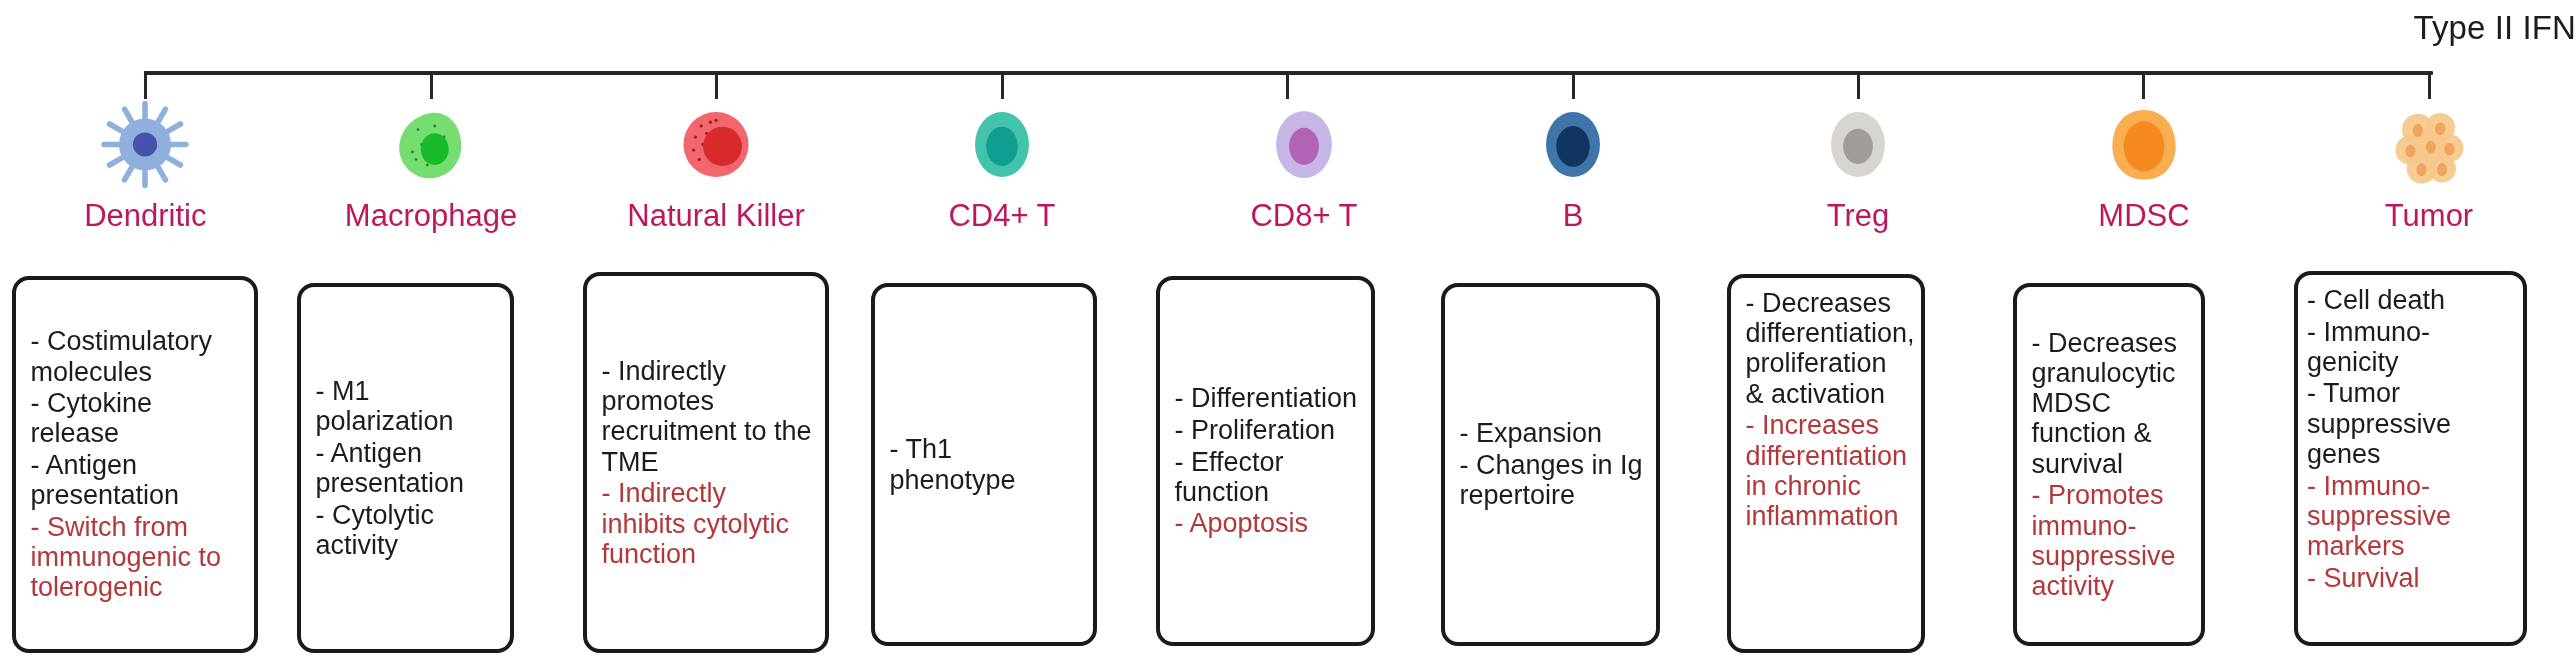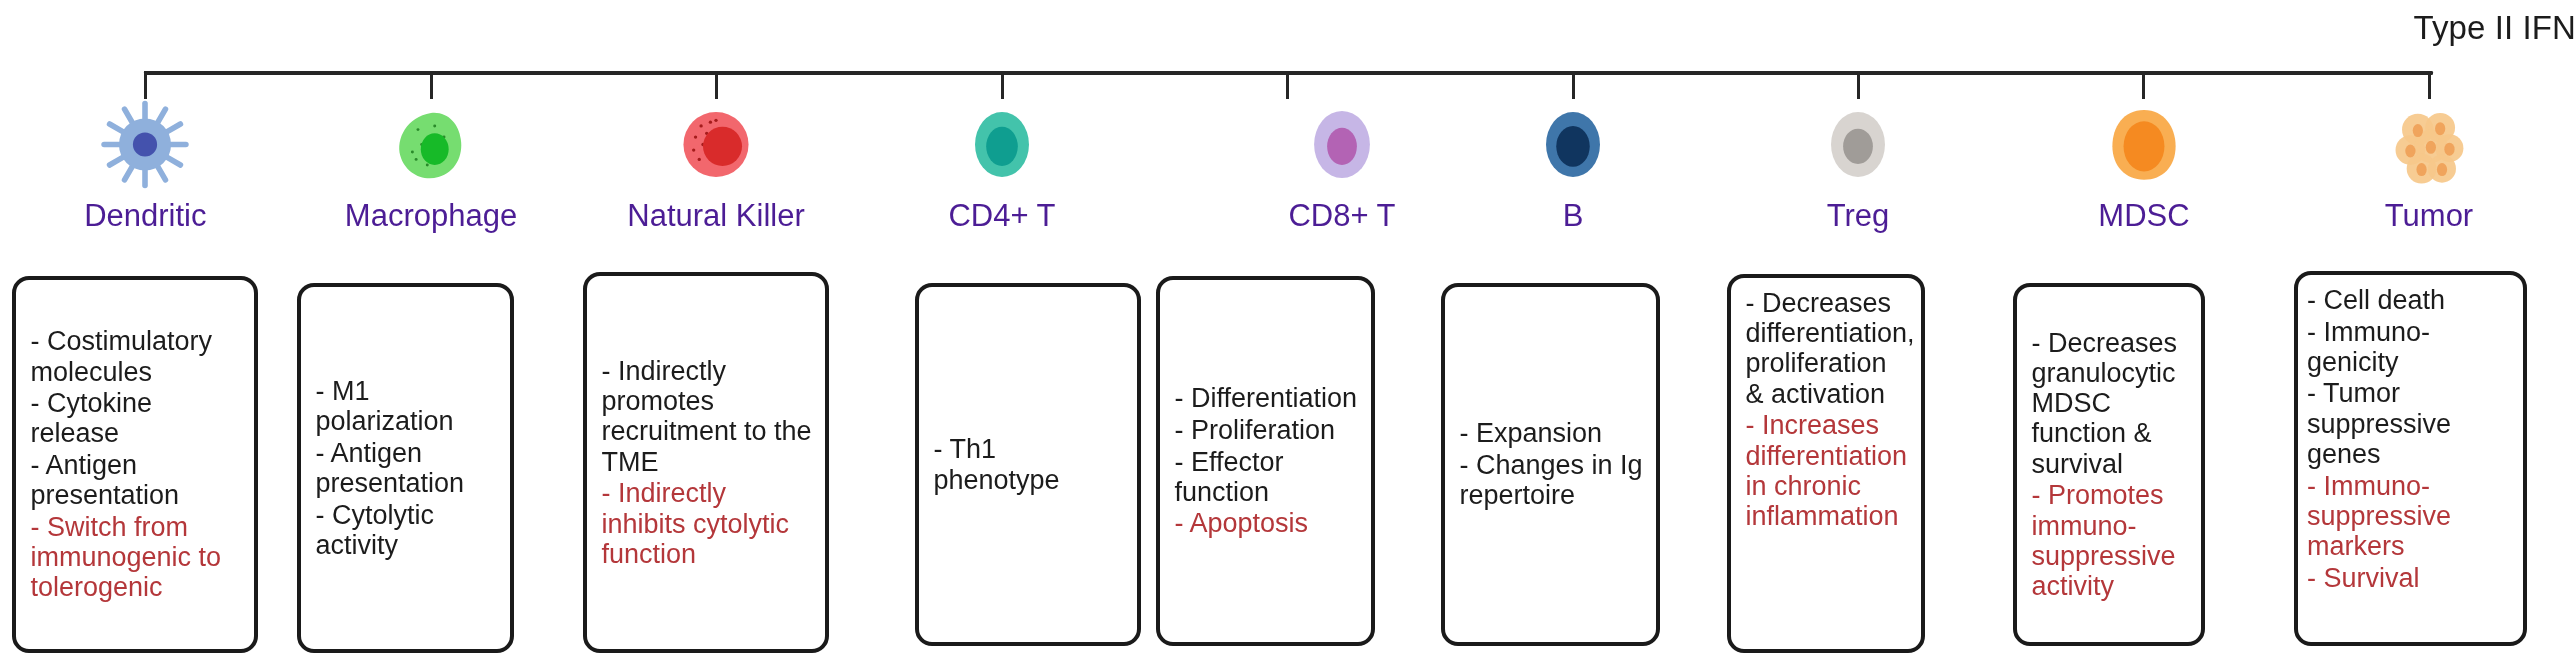--- a/index.html
+++ b/index.html
@@ -53,21 +53,21 @@
   .cell-icon {
     width: 112px;
     height: 93px;
     position: relative;
     margin-top: 5.3px;
   }
   .cell-icon svg { display: block; width: 100%; height: 100%; }
   .cell-label {
     margin-top: 6.6px;
     font-size: 31px;
-    color: #4c1d95;
+    color: #be185d;
     white-space: nowrap;
     font-weight: 400;
   }
 
   
   .info-box {
     position: absolute;
     border: 4px solid #1a1a1a;
     border-radius: 17px;
     background: #ffffff;
@@ -166,21 +166,21 @@
       </div>
       <div class="col" style="left: 860px;">
         <div class="cell-icon">
           <svg viewBox="0 0 100 100" xmlns="http://www.w3.org/2000/svg">
             <ellipse cx="50" cy="50" rx="29" ry="35" fill="#43c3ab"></ellipse>
             <ellipse cx="50" cy="52" rx="17" ry="21" fill="#0f9e90"></ellipse>
           </svg>
         </div>
         <div class="cell-label">CD4+ T</div>
       </div>
-      <div class="col" style="left: 1200px;">
+      <div class="col" style="left: 1162px;">
         <div class="cell-icon">
           <svg viewBox="0 0 100 100" xmlns="http://www.w3.org/2000/svg">
             <ellipse cx="50" cy="50" rx="30" ry="36" fill="#c6b6e6"></ellipse>
             <ellipse cx="50" cy="52" rx="16" ry="20" fill="#b363b4"></ellipse>
           </svg>
         </div>
         <div class="cell-label">CD8+ T</div>
       </div>
       <div class="col" style="left: 1431px;">
         <div class="cell-icon">
@@ -240,21 +240,21 @@
       </div>
       <div class="info-box" style="left: 297px; top: 283px; width: 217px; height: 370px;">
         <div class="bullet">- M1 polarization</div>
         <div class="bullet">- Antigen presentation</div>
         <div class="bullet">- Cytolytic activity</div>
       </div>
       <div class="info-box" style="left: 583px; top: 272px; width: 246px; height: 381px;">
         <div class="bullet">- Indirectly promotes recruitment to the TME</div>
         <div class="bullet red">- Indirectly inhibits cytolytic function</div>
       </div>
-      <div class="info-box" style="left: 871px; top: 283px; width: 226px; height: 363px; margin-left: 44px;">
+      <div class="info-box" style="left: 871px; top: 283px; width: 226px; height: 363px;">
         <div class="bullet">- Th1 phenotype</div>
       </div>
       <div class="info-box" style="left: 1156px; top: 276px; width: 219px; height: 370px;">
         <div class="bullet">- Differentiation</div>
         <div class="bullet">- Proliferation</div>
         <div class="bullet">- Effector function</div>
         <div class="bullet red">- Apoptosis</div>
       </div>
       <div class="info-box" style="left: 1441px; top: 283px; width: 219px; height: 363px;">
         <div class="bullet">- Expansion</div>

